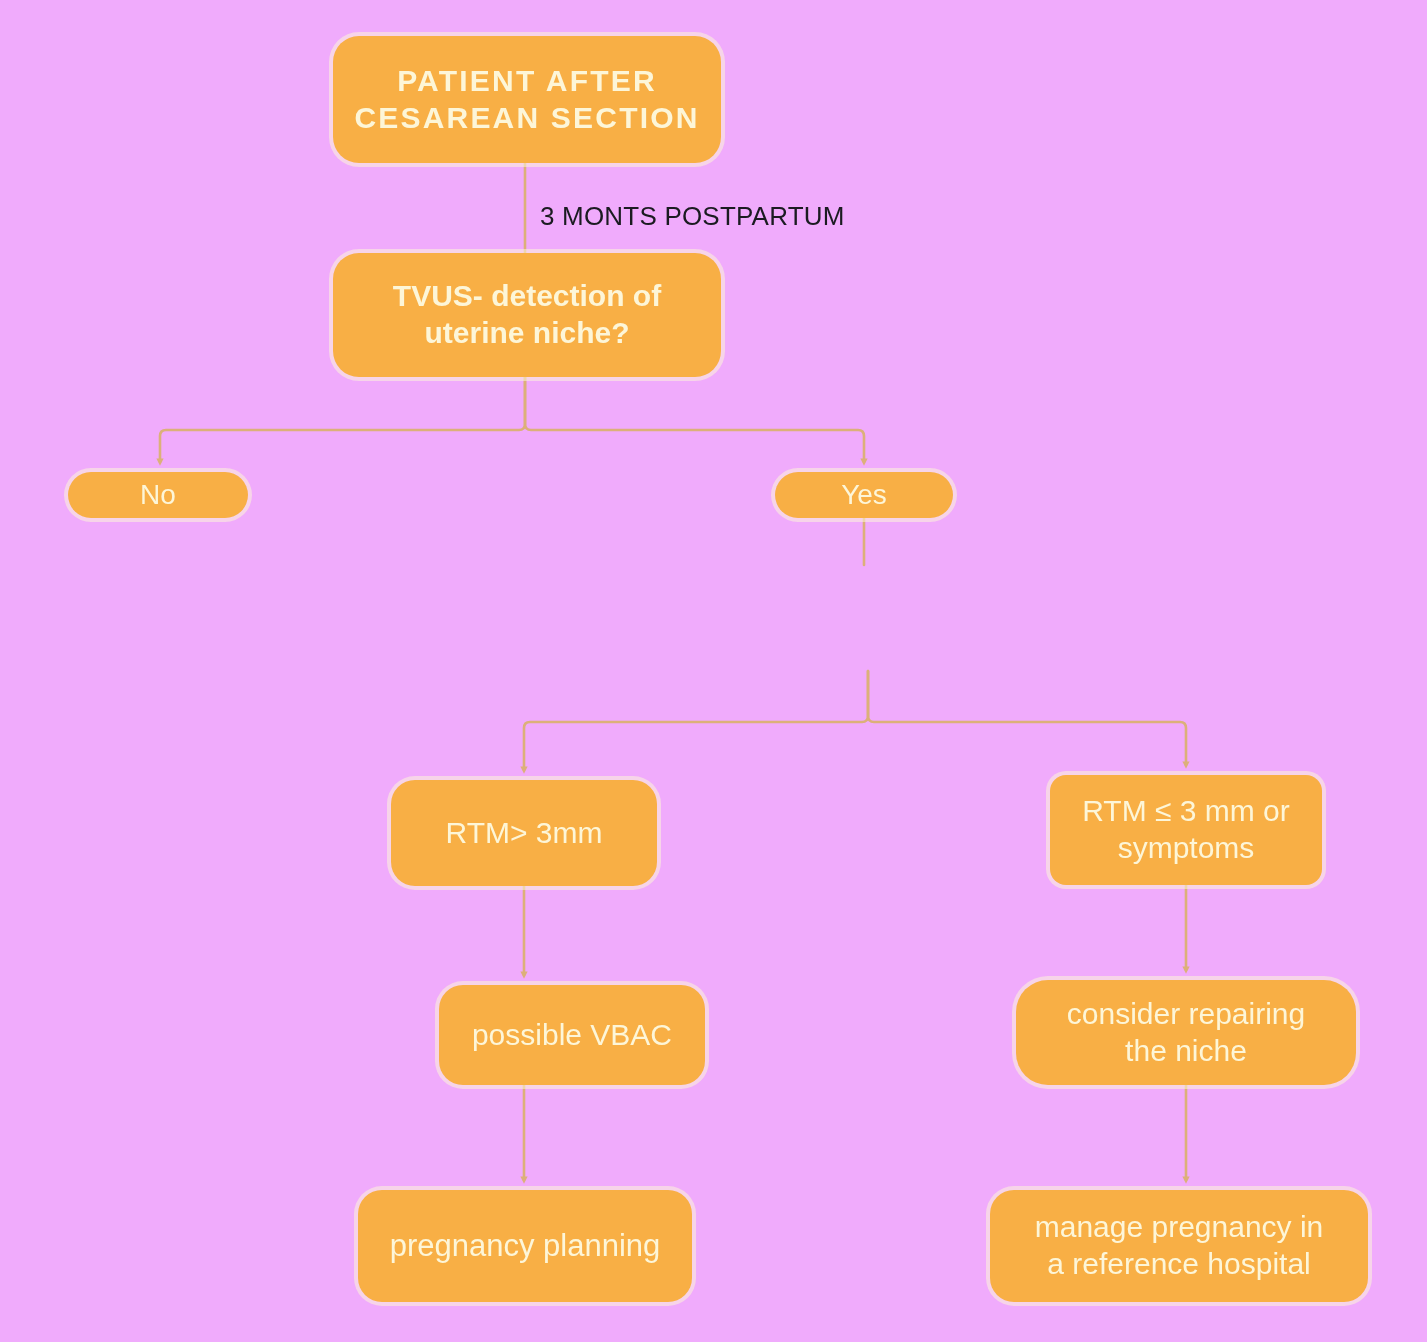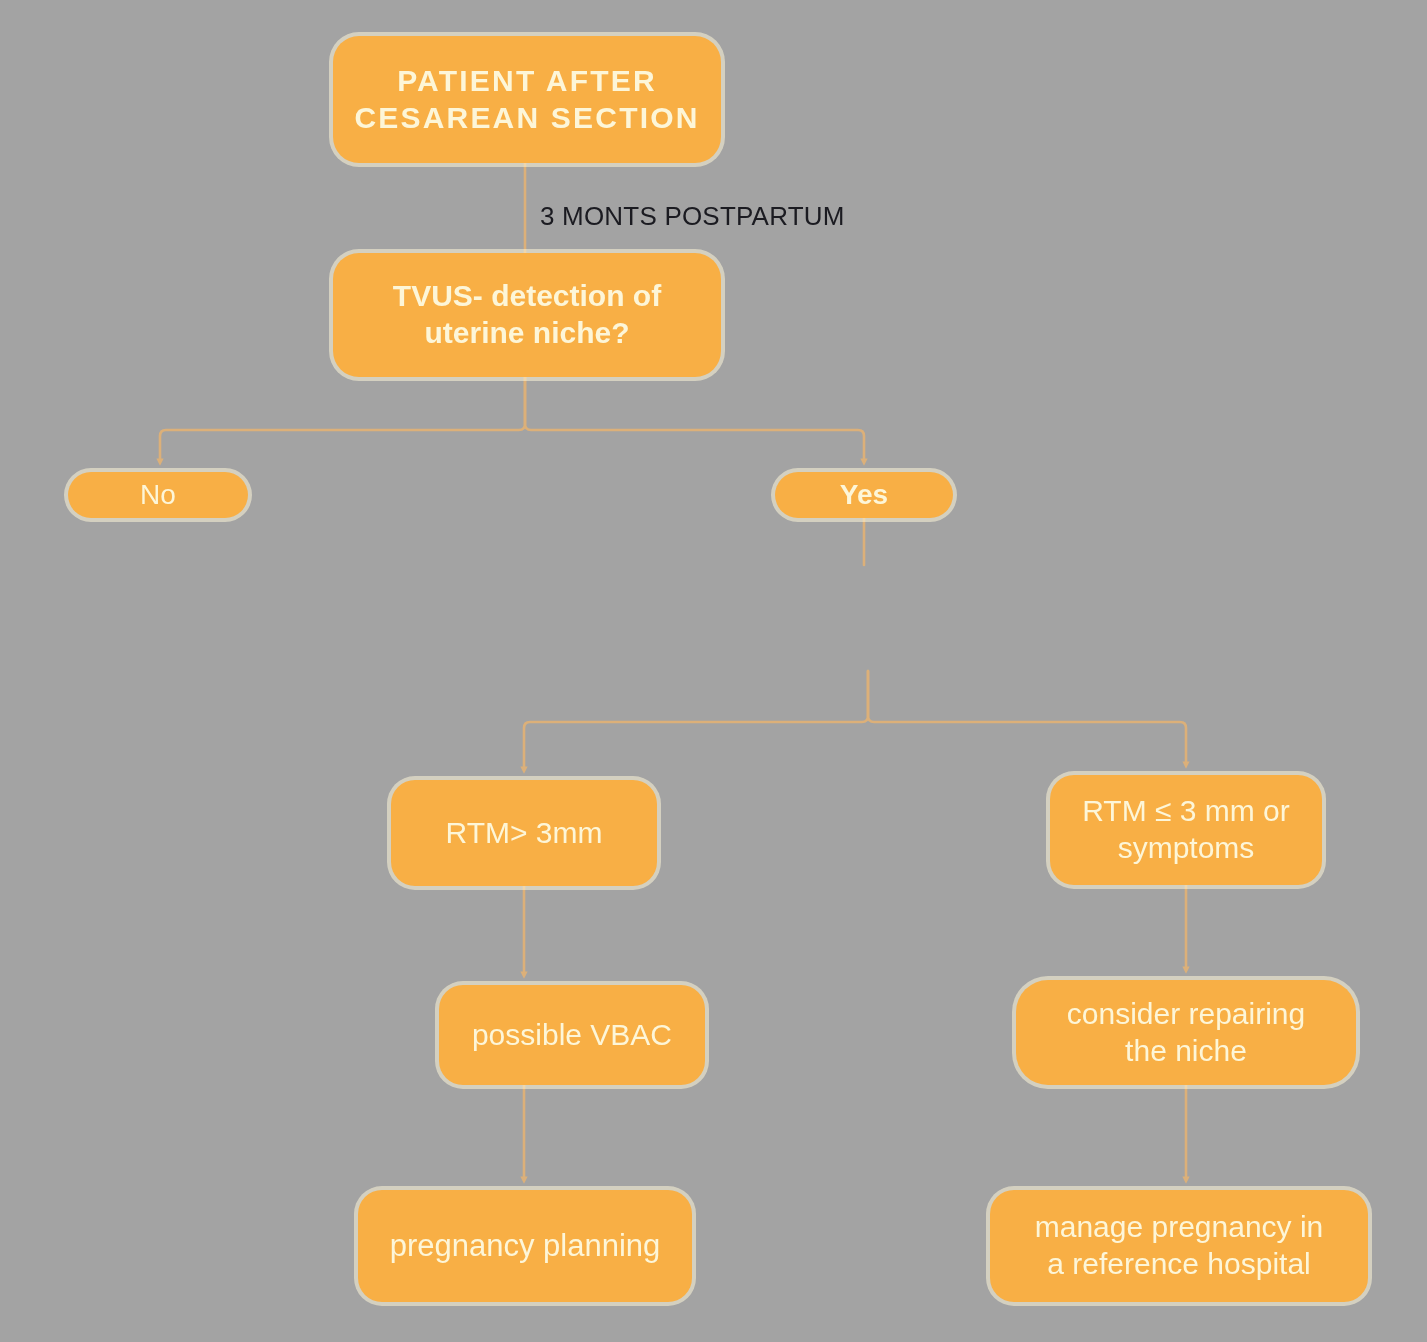--- a/index.html
+++ b/index.html
@@ -4,21 +4,21 @@
 <style>
   html, body {
     margin: 0;
     padding: 0;
     background: #ECEAFB;
   }
   #canvas {
     position: relative;
     width: 1427px;
     height: 1342px;
-    background: #a3a3a3;
+    background: #f0abfc;
     overflow: hidden;
     font-family: "Liberation Sans", sans-serif;
   }
   #connectors {
     position: absolute;
     left: 0;
     top: 0;
     width: 1427px;
     height: 1342px;
     pointer-events: none;
@@ -58,36 +58,35 @@
   }
   .n-no {
     left: 68px; top: 472px; width: 180px; height: 46px;
     font-size: 28px;
     border-radius: 24px;
   }
   .n-yes {
     left: 775px; top: 472px; width: 178px; height: 46px;
     font-size: 28px;
     border-radius: 24px;
-    font-weight: bold;
   }
   .n-assess {
     left: 679px; top: 565px; width: 378px; height: 106px;
     font-size: 31px;
     border-radius: 24px;
   }
   .n-rtm-gt {
     left: 391px; top: 780px; width: 266px; height: 106px;
     font-size: 30px;
     border-radius: 24px;
   }
   .n-rtm-le {
     left: 1050px; top: 775px; width: 272px; height: 110px;
     font-size: 30px;
-    border-radius: 24px;
+    border-radius: 16px;
   }
   .n-vbac {
     left: 391px; top: 985px; width: 266px; height: 100px;
     font-size: 30px;
     border-radius: 24px;
     margin-left: 48px;
   }
   .n-repair {
     left: 1016px; top: 980px; width: 340px; height: 105px;
     font-size: 30px;

